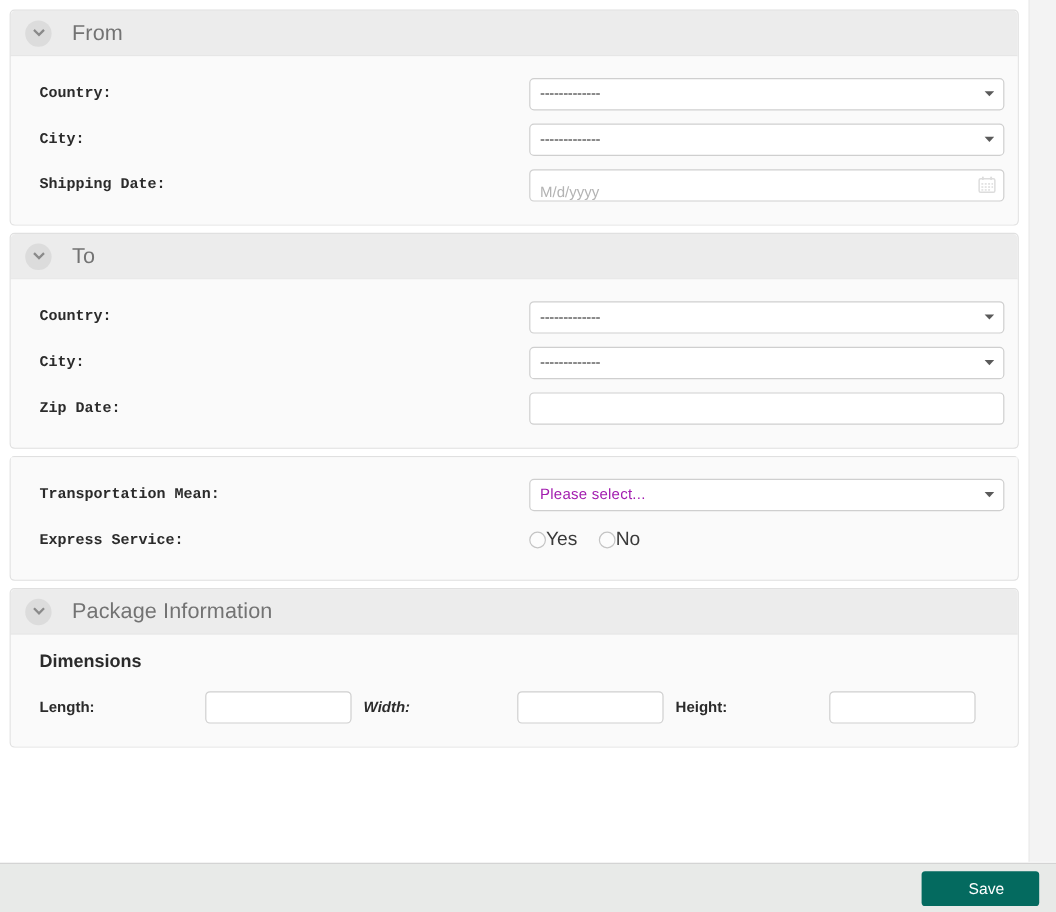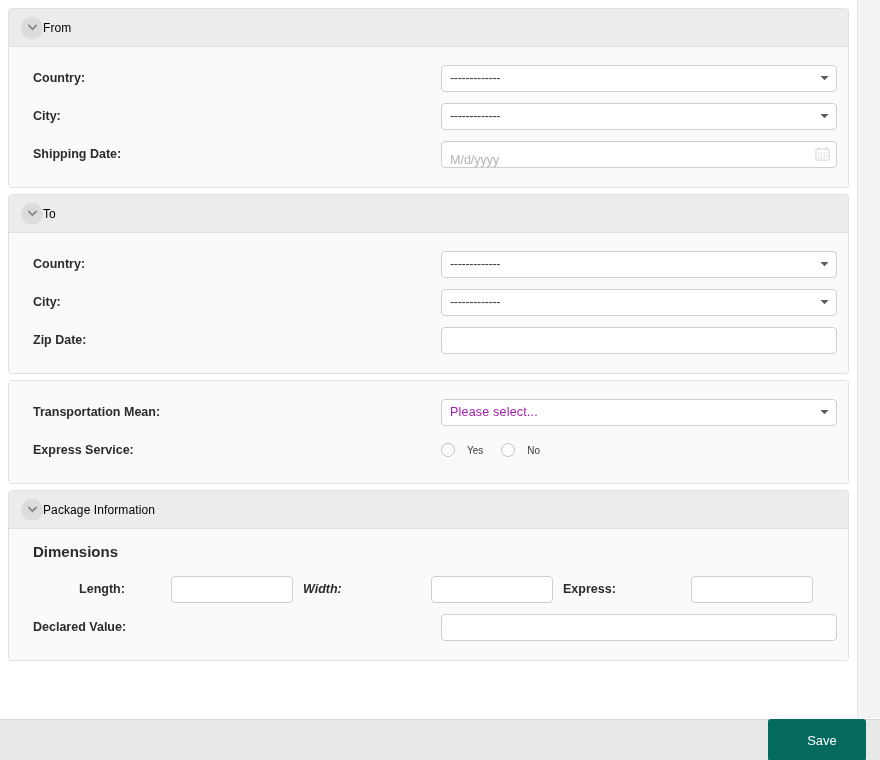--- a/index.html
+++ b/index.html
@@ -64,23 +64,23 @@
     border-radius: 50%;
     background: #dcdcdc;
     display: flex;
     align-items: center;
     justify-content: center;
     flex: 0 0 auto;
     cursor: pointer;
   }
   .toggle-circle svg { display: block; }
   .panel-title {
-    margin-left: 0;
-    font-size: 12px;
-    color: #000000;
+    margin-left: 17px;
+    font-size: 18px;
+    color: #737373;
     font-weight: 400;
     letter-spacing: .1px;
   }
   .panel-body {
     padding: 12px 0 14px 0;
     background: #fafafa;
     border-radius: 0 0 4px 4px;
   }
 
   
@@ -91,21 +91,21 @@
     padding: 0 16px 0 24px;
   }
   .row + .row { margin-top: 0px; }
 
   .lbl {
     font-size: 12.5px;
     font-weight: bold;
     color: #2b2b2b;
     flex: 0 0 auto;
   }
-  .lbl-main { width: 408px; }
+  .lbl-main { width: 408px; font-family: Liberation Mono, monospace; }
 
   .ctrl { flex: 0 0 auto; }
 
   
   .field {
     height: 27px;
     background: #ffffff;
     border: 1px solid #cfcfcf;
     border-radius: 4px;
     font-size: 12.5px;
@@ -178,23 +178,23 @@
     margin-right: 18px;
   }
   .radio-dot {
     width: 14px; height: 14px;
     border-radius: 50%;
     border: 1px solid #c4c4c4;
     background: #fcfcfc;
     flex: 0 0 auto;
   }
   .radio-label {
-    font-size: 10px;
+    font-size: 16px;
     color: #3a3a3a;
-    margin-left: 12px;
+    margin-left: 0;
   }
 
   
   .subhead {
     font-size: 15px;
     font-weight: bold;
     color: #2b2b2b;
     padding: 2px 24px 10px 24px;
   }
 
@@ -203,39 +203,39 @@
     display: flex;
     align-items: center;
     min-height: 38px;
     padding: 0 16px 0 24px;
   }
   .dim-lbl {
     font-size: 12.5px;
     font-weight: bold;
     color: #2b2b2b;
   }
-  .dim-lbl-length { width: 138px; text-align: center; }
+  .dim-lbl-length { width: 138px; }
   .dim-lbl-width { width: 138px; padding-left: 10px; font-style: italic; }
   .dim-lbl-height { width: 138px; padding-left: 10px; }
 
   
   .footer {
     position: absolute;
     left: 0; top: 719px;
     width: 880px; height: 41px;
     background: #e8eae8;
     border-top: 1px solid #d4d4d4;
     display: flex;
     align-items: center;
     justify-content: flex-end;
     padding-right: 14px;
   }
   .btn {
     width: 98px;
-    height: 42px;
+    height: 29px;
     border: none;
     border-radius: 3px;
     background: #046a5f;
     color: #ffffff;
     font-size: 13px;
     font-family: "Liberation Sans", sans-serif;
     cursor: pointer;
     margin-left: 14px;
     padding-left: 16px;
   }
@@ -414,31 +414,25 @@
       </div>
       <div class="panel-body">
 
         <div class="subhead">Dimensions</div>
 
         <div class="dim-row">
           <span class="dim-lbl dim-lbl-length">Length:</span>
           <input class="field field-small" type="text" value="" style="">
           <span class="dim-lbl dim-lbl-width">Width:</span>
           <input class="field field-small" type="text" value="" style="">
-          <span class="dim-lbl dim-lbl-height">Express:</span>
+          <span class="dim-lbl dim-lbl-height">Height:</span>
           <input class="field field-small" type="text" value="" style="">
         </div>
 
 
-        <div class="row">
-          <span class="lbl lbl-main">Declared Value:</span>
-          <div class="ctrl">
-            <input class="field field-wide" type="text" value="" style="">
-          </div>
-        </div>
 
       </div>
     </div>
 
   </div>
 
   <div class="footer">
     <button class="btn">Save</button>
   </div>
 

